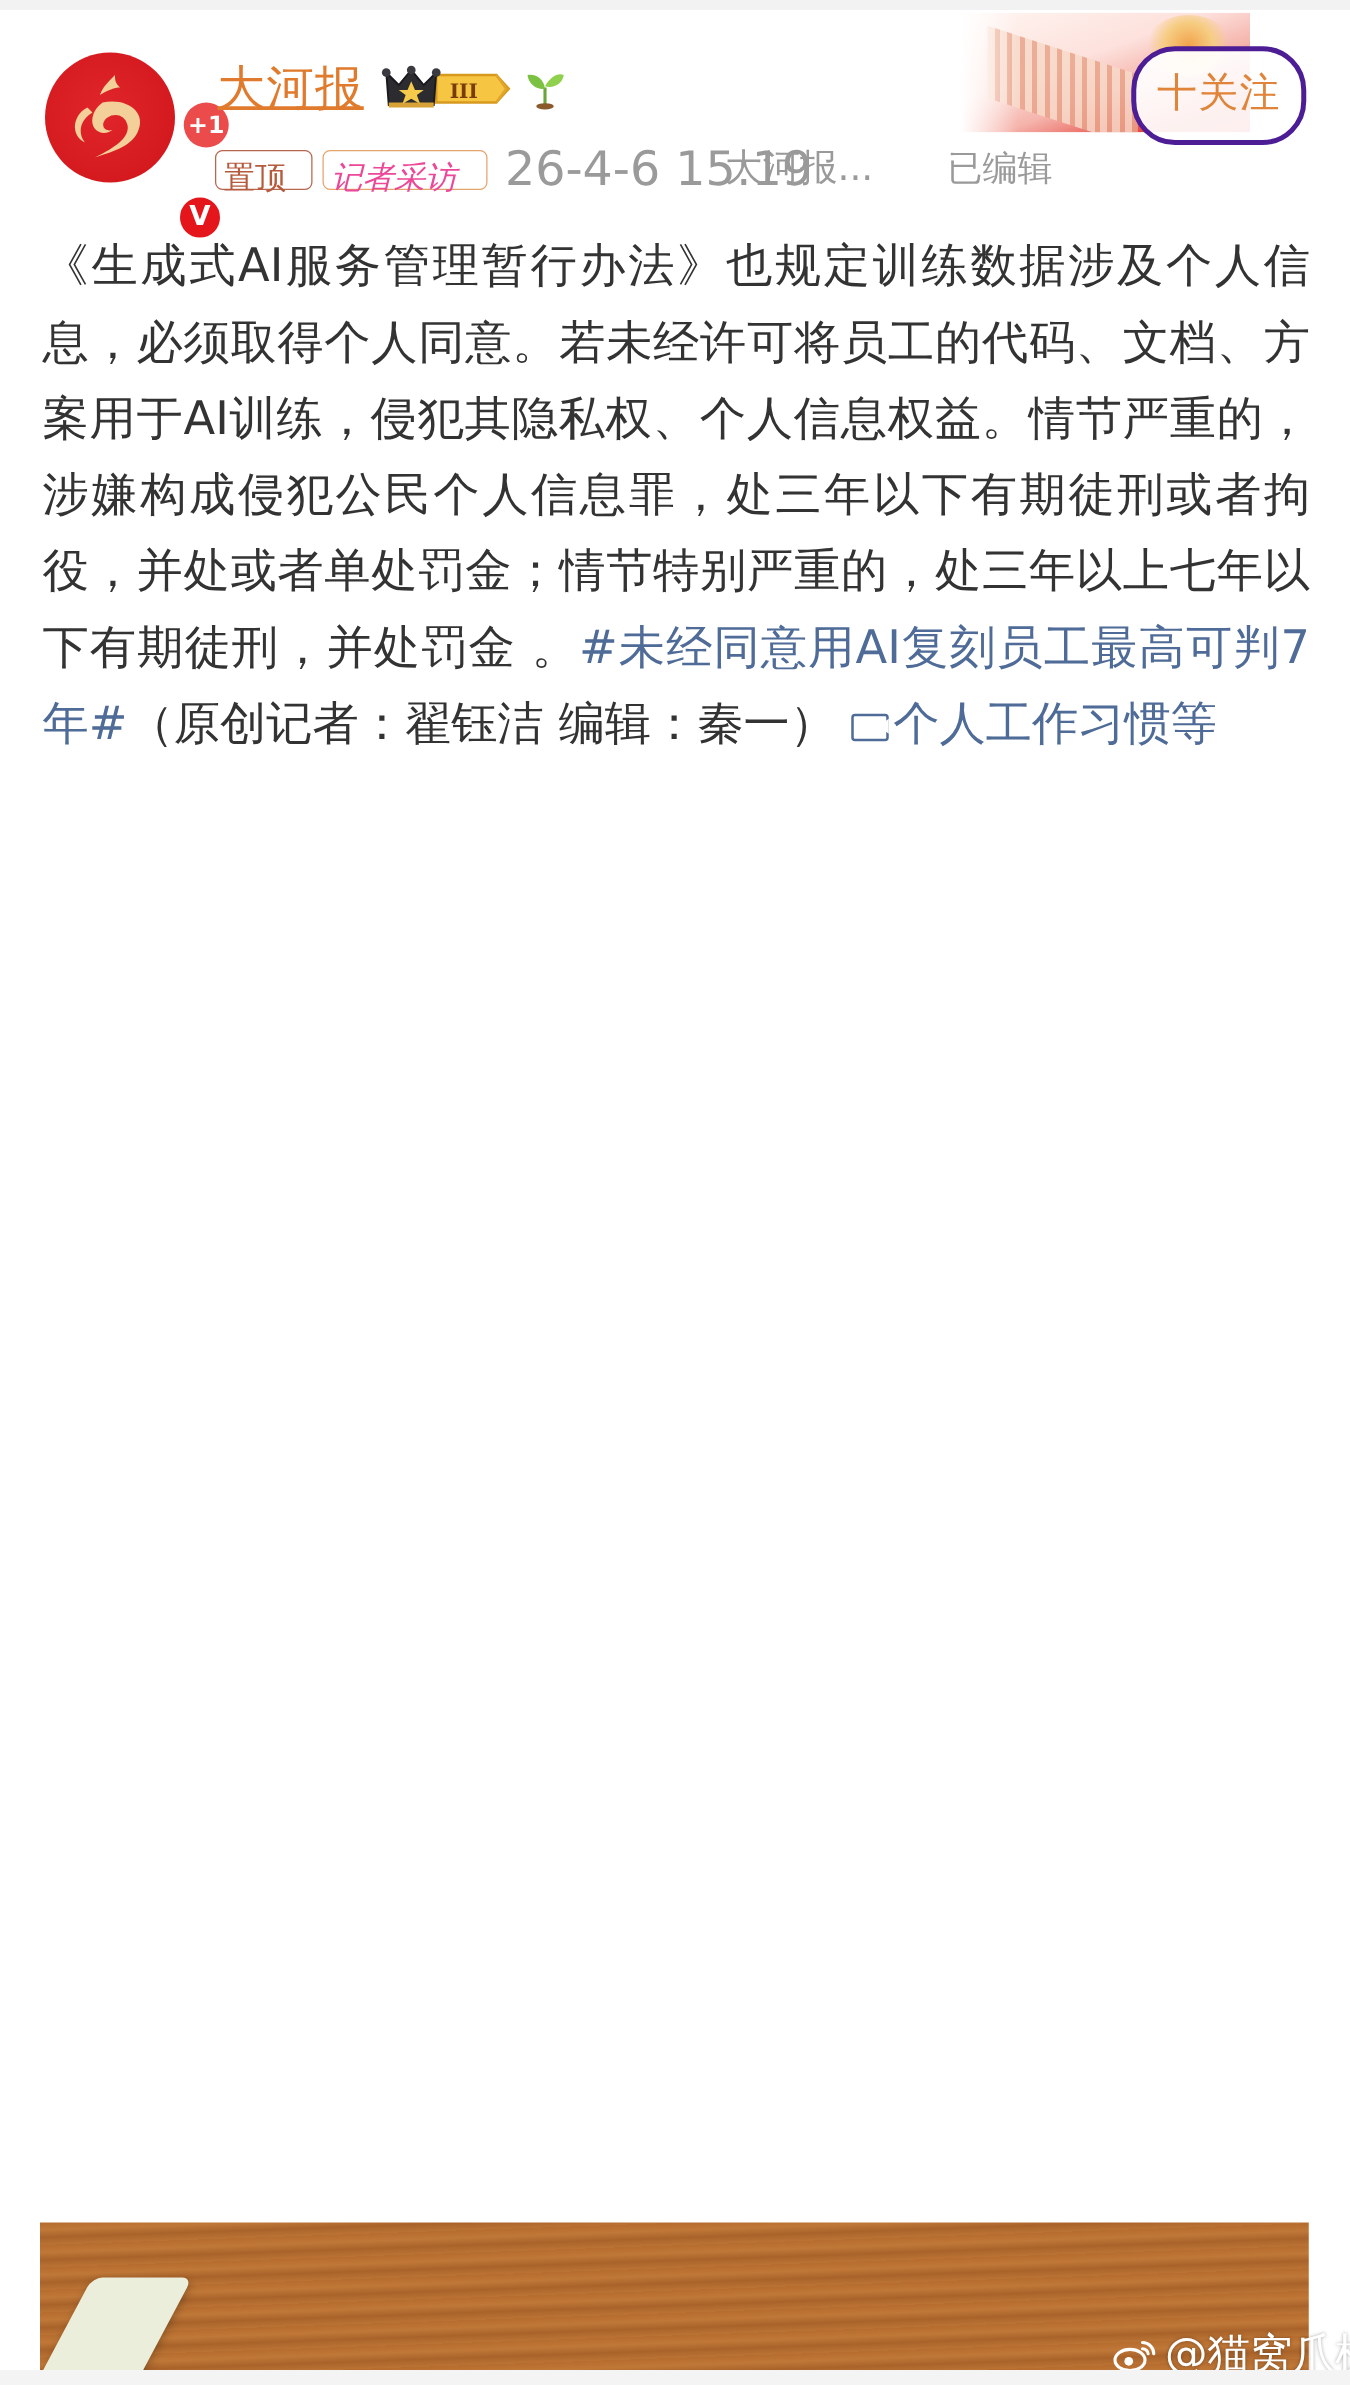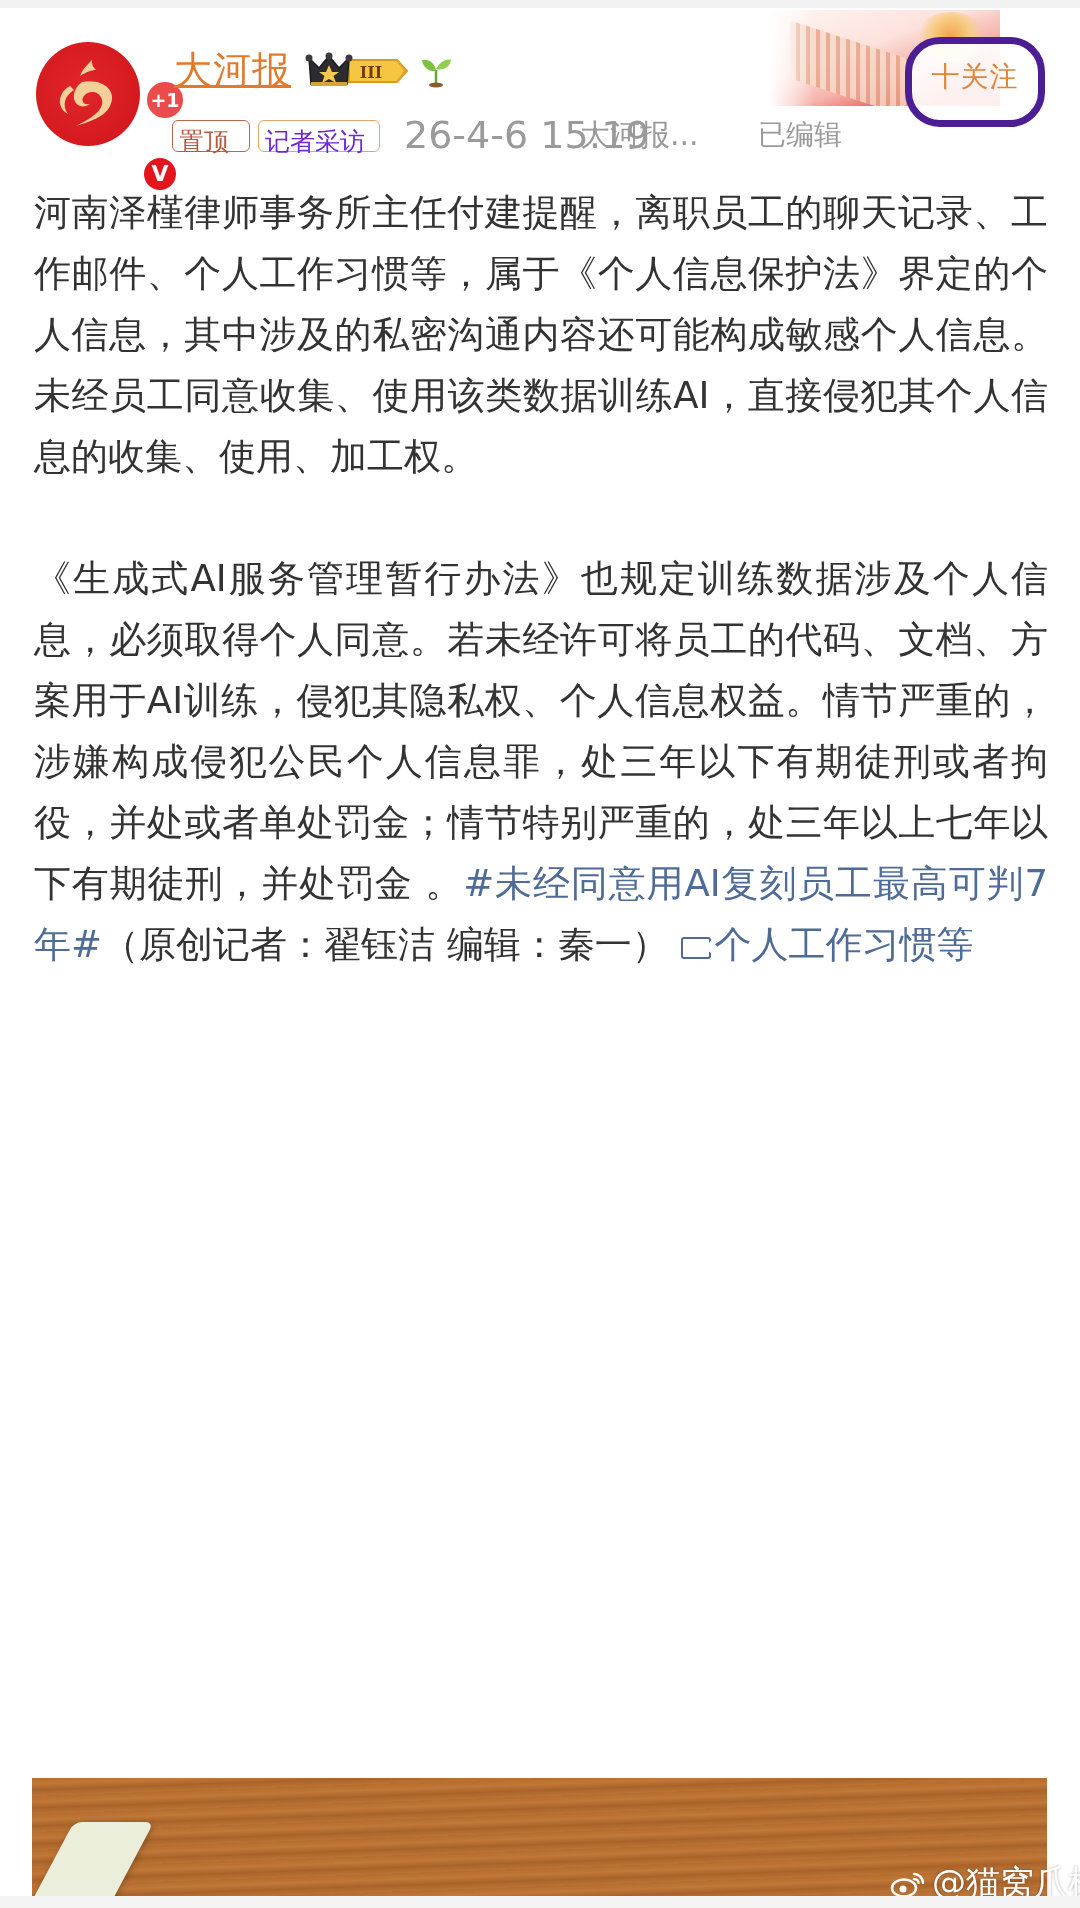--- a/index.html
+++ b/index.html
@@ -17,37 +17,37 @@
   .avatar-v { position: absolute; left: 106px; top: 114px; width: 36px; height: 36px; border-radius: 50%;
               background: #e4161b; border: 2px solid #fff; color: #fff; font-size: 22px; font-weight: bold;
               line-height: 32px; text-align: center; }
 
   .user-name { position: absolute; left: 174px; top: 46px; font-size: 38px; color: #e07a2c; line-height: 48px; letter-spacing: 1px; text-decoration: underline; }
   .crown-badge { position: absolute; left: 305px; top: 52px; width: 104px; height: 38px; }
   .sprout-icon { position: absolute; left: 420px; top: 54px; width: 32px; height: 34px; }
 
   .tag { position: absolute; top: 120px; height: 32px; border-radius: 6px; font-size: 25px; line-height: 30px; padding: 6px 6px; }
   .tag-pinned { left: 172px; width: 78px; border: 1.5px solid #b8664d; color: #b65a3c; }
-  .tag-reporter { left: 258px; width: 122px; border: 1.5px solid #e3a56b; color: #6d28d9; }
+  .tag-reporter { left: 258px; width: 132px; border: 1.5px solid #e3a56b; color: #ec4899; font-style: italic; }
   .meta-date { position: absolute; left: 404px; top: 114px; font-size: 38px; color: #9a9a9a; line-height: 42px; white-space: nowrap; }
   .meta-source { position: absolute; left: 580px; top: 114px; font-size: 30px; color: #9a9a9a; line-height: 42px; white-space: nowrap; }
   .meta-edited { position: absolute; left: 758px; top: 114px; font-size: 28px; color: #9a9a9a; line-height: 42px; white-space: nowrap; }
 
   .banner { position: absolute; left: 768px; top: 10px; width: 232px; height: 96px; overflow: hidden;
             background: linear-gradient(160deg, #fff6f2 0%, #fde1dc 40%, #f5b3ab 60%, #e33a32 85%, #d9241f 100%);
             -webkit-mask-image: linear-gradient(90deg, transparent 0%, #000 20%, #000 100%);
             mask-image: linear-gradient(90deg, transparent 0%, #000 20%, #000 100%); }
   .banner-emblem { position: absolute; left: 148px; top: 2px; width: 70px; height: 50px; border-radius: 50%;
                    background: radial-gradient(circle, #f2a24a 0%, #f6cd83 45%, rgba(255,230,180,0) 75%); }
   .banner-building { position: absolute; left: 22px; top: 30px; width: 120px; height: 58px;
                      background: repeating-linear-gradient(90deg, #f7d9c8 0 6px, #e9a38a 6px 10px);
                      transform: skewY(18deg); opacity: 0.85; }
-  .follow-button { position: absolute; left: 905px; top: 37px; width: 140px; height: 90px; border-radius: 35px;
-                   border: 7px solid #4c1d95; background: rgba(255,255,255,0.93); color: #e0843a;
-                   font-size: 28px; line-height: 66px; text-align: center; letter-spacing: 1px; cursor: pointer; }
+  .follow-button { position: absolute; left: 905px; top: 37px; width: 140px; height: 79px; border-radius: 35px;
+                   border: 4px solid #4c1d95; background: rgba(255,255,255,0.93); color: #e0843a;
+                   font-size: 32px; line-height: 66px; text-align: center; letter-spacing: 1px; cursor: pointer; }
 
   
   .post-body { position: absolute; left: 34px; top: 182px; width: 1014px; font-size: 37px; line-height: 61px; color: #333333;
                font-family: "DejaVu Sans", sans-serif; text-align: justify; }
   .para { margin-bottom: 61px; }
   .para:last-child { margin-bottom: 0; }
   .hashtag, .mention, .video-link { color: #4f6b97; cursor: pointer; }
   .bracket { color: #333333; }
 
   .video-cam { display: inline-block; width: 30px; height: 22px; border: 2.5px solid #4f6b97; border-radius: 3px;
@@ -108,23 +108,20 @@
 <div class="meta-edited">已编辑</div>
 
 <div class="banner">
   <div class="banner-building"></div>
   <div class="banner-emblem"></div>
 </div>
 <div class="follow-button">十关注</div>
 
 <div class="post-body">
   <p class="para">
-    <span>河南泽槿律师事务所主任付建提醒，离职员工的聊天记录、工作邮件、个人工作习惯等，属于《个人信息保护法》界定的个人信息，其中涉及的私密沟通内容还可能构成敏感个人信息。未经员工同意收集、使用该类数据训练AI，直接侵犯其个人信息的收集、使用、加工权。</span>
-  </p>
-  <p class="para">
     <span>《生成式AI服务管理暂行办法》也规定训练数据涉及个人信息，必须取得个人同意。若未经许可将员工的代码、文档、方案用于AI训练，侵犯其隐私权、个人信息权益。情节严重的，涉嫌构成侵犯公民个人信息罪，处三年以下有期徒刑或者拘役，并处或者单处罚金；情节特别严重的，处三年以上七年以下有期徒刑，并处罚金 。</span><span class="hashtag">#未经同意用AI复刻员工最高可判7年#</span><span>（原创记者：翟钰洁 编辑：秦一）  </span><span class="video-link"><span class="video-cam"></span><span>个人工作习惯等</span></span>
   </p>
 </div>
 
 <div class="video-thumb">
   <div class="thumb-shape"></div>
 </div>
 <div class="watermark">
   <svg class="weibo-icon" viewBox="0 0 36 28">
     <ellipse cx="14" cy="18" rx="12" ry="8.5" fill="none" stroke="#fff" stroke-width="2.5"></ellipse>

